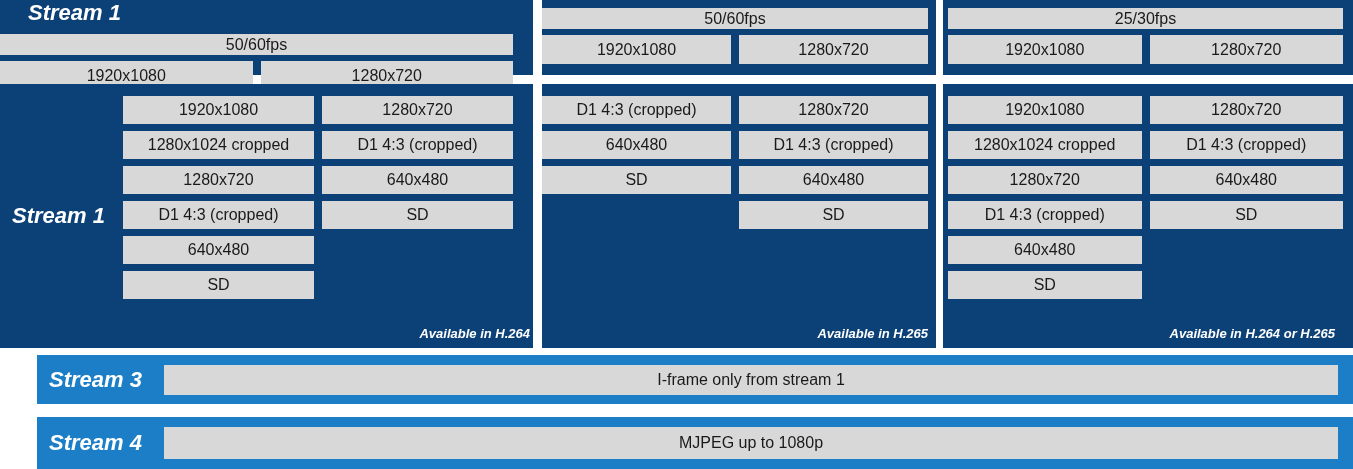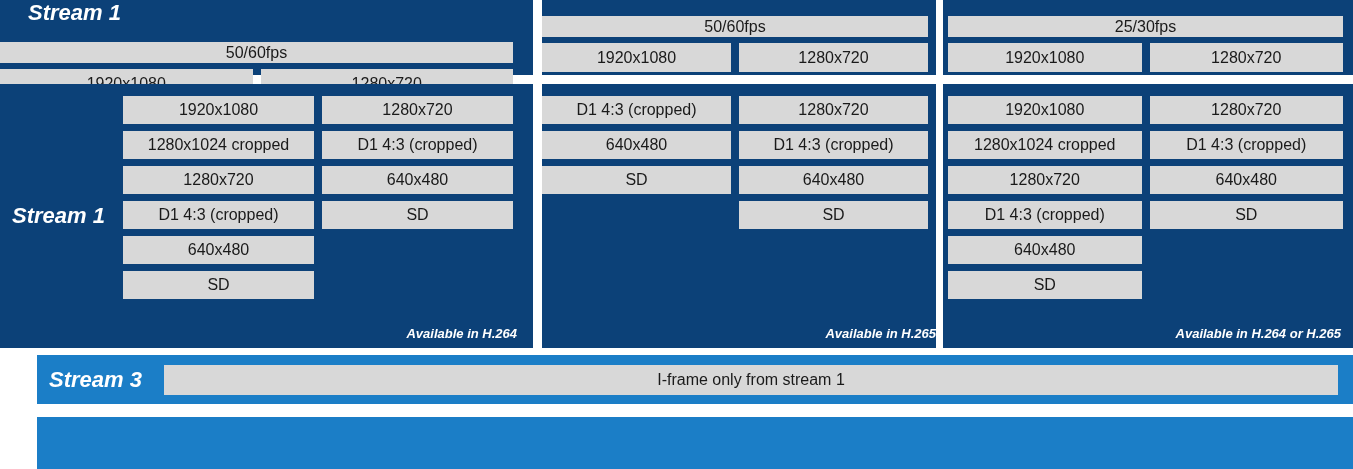--- a/index.html
+++ b/index.html
@@ -25,21 +25,21 @@
     color:#ffffff; font-style:italic; font-weight:bold; font-size:22px;
     white-space:nowrap;
   }
 
   
   .row-s1 { height:75px; }
   .s1-label-area {
     width:123px; flex:none; display:flex; align-items:center; padding-left:28px;
     box-sizing:border-box;
   }
-  .s1-content { flex:1; padding-top:16px; display:flex; flex-direction:column; }
+  .s1-content { flex:1; padding-top:8px; display:flex; flex-direction:column; }
   .p1 .s1-content { padding-right:20px; }
   .p2 .s1-content { padding-right:8px; }
   .p3 .s1-content { padding-left:5px; padding-right:10px; }
   .fps-box { height:21px; margin-bottom:6px; }
   .res-row { display:flex; gap:8px; }
   .res-row .box { flex:1; height:29px; }
 
   
   .row-s2 { height:264px; margin-top:9px; }
   .s2-label-area {
@@ -50,23 +50,23 @@
   .p1 .s2-content { padding-left:123px; padding-right:20px; }
   .p2 .s2-content { padding-right:8px; }
   .p3 .s2-content { padding-left:5px; padding-right:10px; }
   .s2-col { flex:1; display:flex; flex-direction:column; gap:7px; }
   .s2-col .box { height:28px; }
   .note {
     position:absolute; bottom:7px;
     color:#ffffff; font-style:italic; font-weight:bold; font-size:13px;
     white-space:nowrap;
   }
-  .p1 .note { right:16px; }
-  .p2 .note { right:0; }
-  .p3 .note { right:12px; }
+  .p1 .note { right:3px; }
+  .p2 .note { right:8px; }
+  .p3 .note { right:18px; }
 
   
   .row-s34 { background:#1b7ec7; display:flex; align-items:center;margin-left:37px; }
   .row-s3 { height:49px; margin-top:7px; }
   .row-s4 { height:52px; margin-top:13px; }
   .s34-label-area {
     width:127px; flex:none; padding-left:12px; box-sizing:border-box;
     display:flex; align-items:center;
   }
   .s34-box { flex:1; margin-right:15px; }
@@ -174,15 +174,19 @@
   </div>
 
   <div class="row-s34 row-s3">
     <div class="s34-label-area">
       <span class="stream-label">Stream 3</span>
     </div>
     <div class="box s34-box">I-frame only from stream 1</div>
   </div>
 
   <div class="row-s34 row-s4">
+    <div class="s34-label-area">
+      <span class="stream-label">Stream 4</span>
+    </div>
+    <div class="box s34-box">MJPEG up to 1080p</div>
   </div>
 
 </div>
 
 </body></html>

